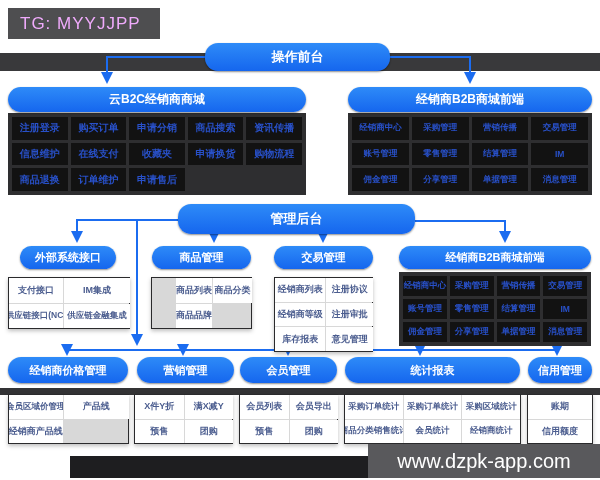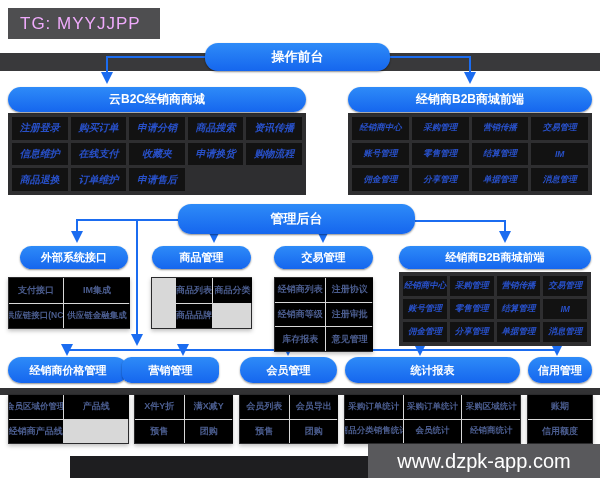--- a/index.html
+++ b/index.html
@@ -8,26 +8,26 @@
   .band{position:absolute;z-index:0;}
   #connectors{position:absolute;left:0;top:0;z-index:1;}
   .pill{position:absolute;z-index:3;background:linear-gradient(180deg,#2e8bf8 0%,#1566ee 100%);
         border-radius:13px;color:#fff;font-weight:bold;font-size:12px;
         display:flex;align-items:center;justify-content:center;white-space:nowrap;
         box-shadow:0 1px 2px rgba(0,0,0,.45);}
   .dpanel{position:absolute;z-index:2;background:#2e2e30;display:grid;gap:3px;padding:4px;
           box-sizing:border-box;grid-auto-rows:1fr;}
   .dcell{background:#121212;color:#2850c8;font-weight:bold;font-size:10px;
          display:flex;align-items:center;justify-content:center;
-         overflow:hidden;white-space:nowrap;font-style:italic;}
+         overflow:hidden;white-space:nowrap;}
   .dcell.small{font-size:8.5px;}
   .dcell.ghost{background:transparent;}
   .wtable{position:absolute;z-index:2;background:#d8d8d8;border:1px solid #2a2a2c;
           display:grid;gap:1px;box-sizing:border-box;box-shadow:0 2px 4px rgba(0,0,0,.25);}
-  .wcell{background:#000000;color:#4b5d8f;font-weight:bold;font-size:9px;
+  .wcell{background:#ffffff;color:#4b5d8f;font-weight:bold;font-size:9px;
          display:flex;align-items:center;justify-content:center;
          overflow:hidden;white-space:nowrap;}
   .wcell.small{font-size:8.5px;}
   .tg{position:absolute;left:8px;top:8px;width:152px;height:31px;z-index:4;
       background:#4e4e50;color:#f0abfc;font-size:17px;display:flex;align-items:center;
       padding-left:12px;box-sizing:border-box;letter-spacing:1px;}
   .wm{position:absolute;left:368px;top:444px;width:232px;height:34px;z-index:4;
       background:#59595c;color:#ffffff;font-size:20px;display:flex;align-items:center;
       justify-content:center;}
 </style>
@@ -98,21 +98,21 @@
     <div class="dcell small">结算管理</div>
     <div class="dcell small">IM</div>
     <div class="dcell small">佣金管理</div>
     <div class="dcell small">分享管理</div>
     <div class="dcell small">单据管理</div>
     <div class="dcell small">消息管理</div>
   </div>
 
   <div class="pill" style="left:178px;top:204px;width:237px;height:30px;font-size:13px;">管理后台</div>
 
-  <div class="pill" style="left:20px;top:246px;width:108px;height:23px;font-size:11px;">外部系统接口</div>
+  <div class="pill" style="left:20px;top:246px;width:96px;height:23px;font-size:11px;">外部系统接口</div>
   <div class="pill" style="left:152px;top:246px;width:99px;height:23px;font-size:11px;">商品管理</div>
   <div class="pill" style="left:274px;top:246px;width:99px;height:23px;font-size:11px;">交易管理</div>
   <div class="pill" style="left:399px;top:246px;width:192px;height:23px;font-size:11px;">经销商B2B商城前端</div>
 
   <div class="wtable" style="left:8px;top:277px;width:122px;height:52px;grid-template-columns:45% 55%;">
     <div class="wcell">支付接口</div>
     <div class="wcell">IM集成</div>
     <div class="wcell small">供应链接口(NC)</div>
     <div class="wcell small">供应链金融集成</div>
   </div>
@@ -141,21 +141,21 @@
     <div class="dcell small">零售管理</div>
     <div class="dcell small">结算管理</div>
     <div class="dcell small">IM</div>
     <div class="dcell small">佣金管理</div>
     <div class="dcell small">分享管理</div>
     <div class="dcell small">单据管理</div>
     <div class="dcell small">消息管理</div>
   </div>
 
   <div class="pill" style="left:8px;top:357px;width:120px;height:26px;font-size:11px;">经销商价格管理</div>
-  <div class="pill" style="left:122px;top:357px;width:97px;height:26px;font-size:11px;border-radius:9px;">营销管理</div>
+  <div class="pill" style="left:137px;top:357px;width:97px;height:26px;font-size:11px;">营销管理</div>
   <div class="pill" style="left:240px;top:357px;width:97px;height:26px;font-size:11px;">会员管理</div>
   <div class="pill" style="left:528px;top:357px;width:64px;height:26px;font-size:11px;">信用管理</div>
   <div class="pill" style="left:345px;top:357px;width:175px;height:26px;font-size:11px;">统计报表</div>
 
   <div class="wtable" style="left:8px;top:394px;width:121px;height:50px;grid-template-columns:45% 55%;">
     <div class="wcell small">会员区域价管理</div>
     <div class="wcell">产品线</div>
     <div class="wcell">经销商产品线</div>
   </div>
 

